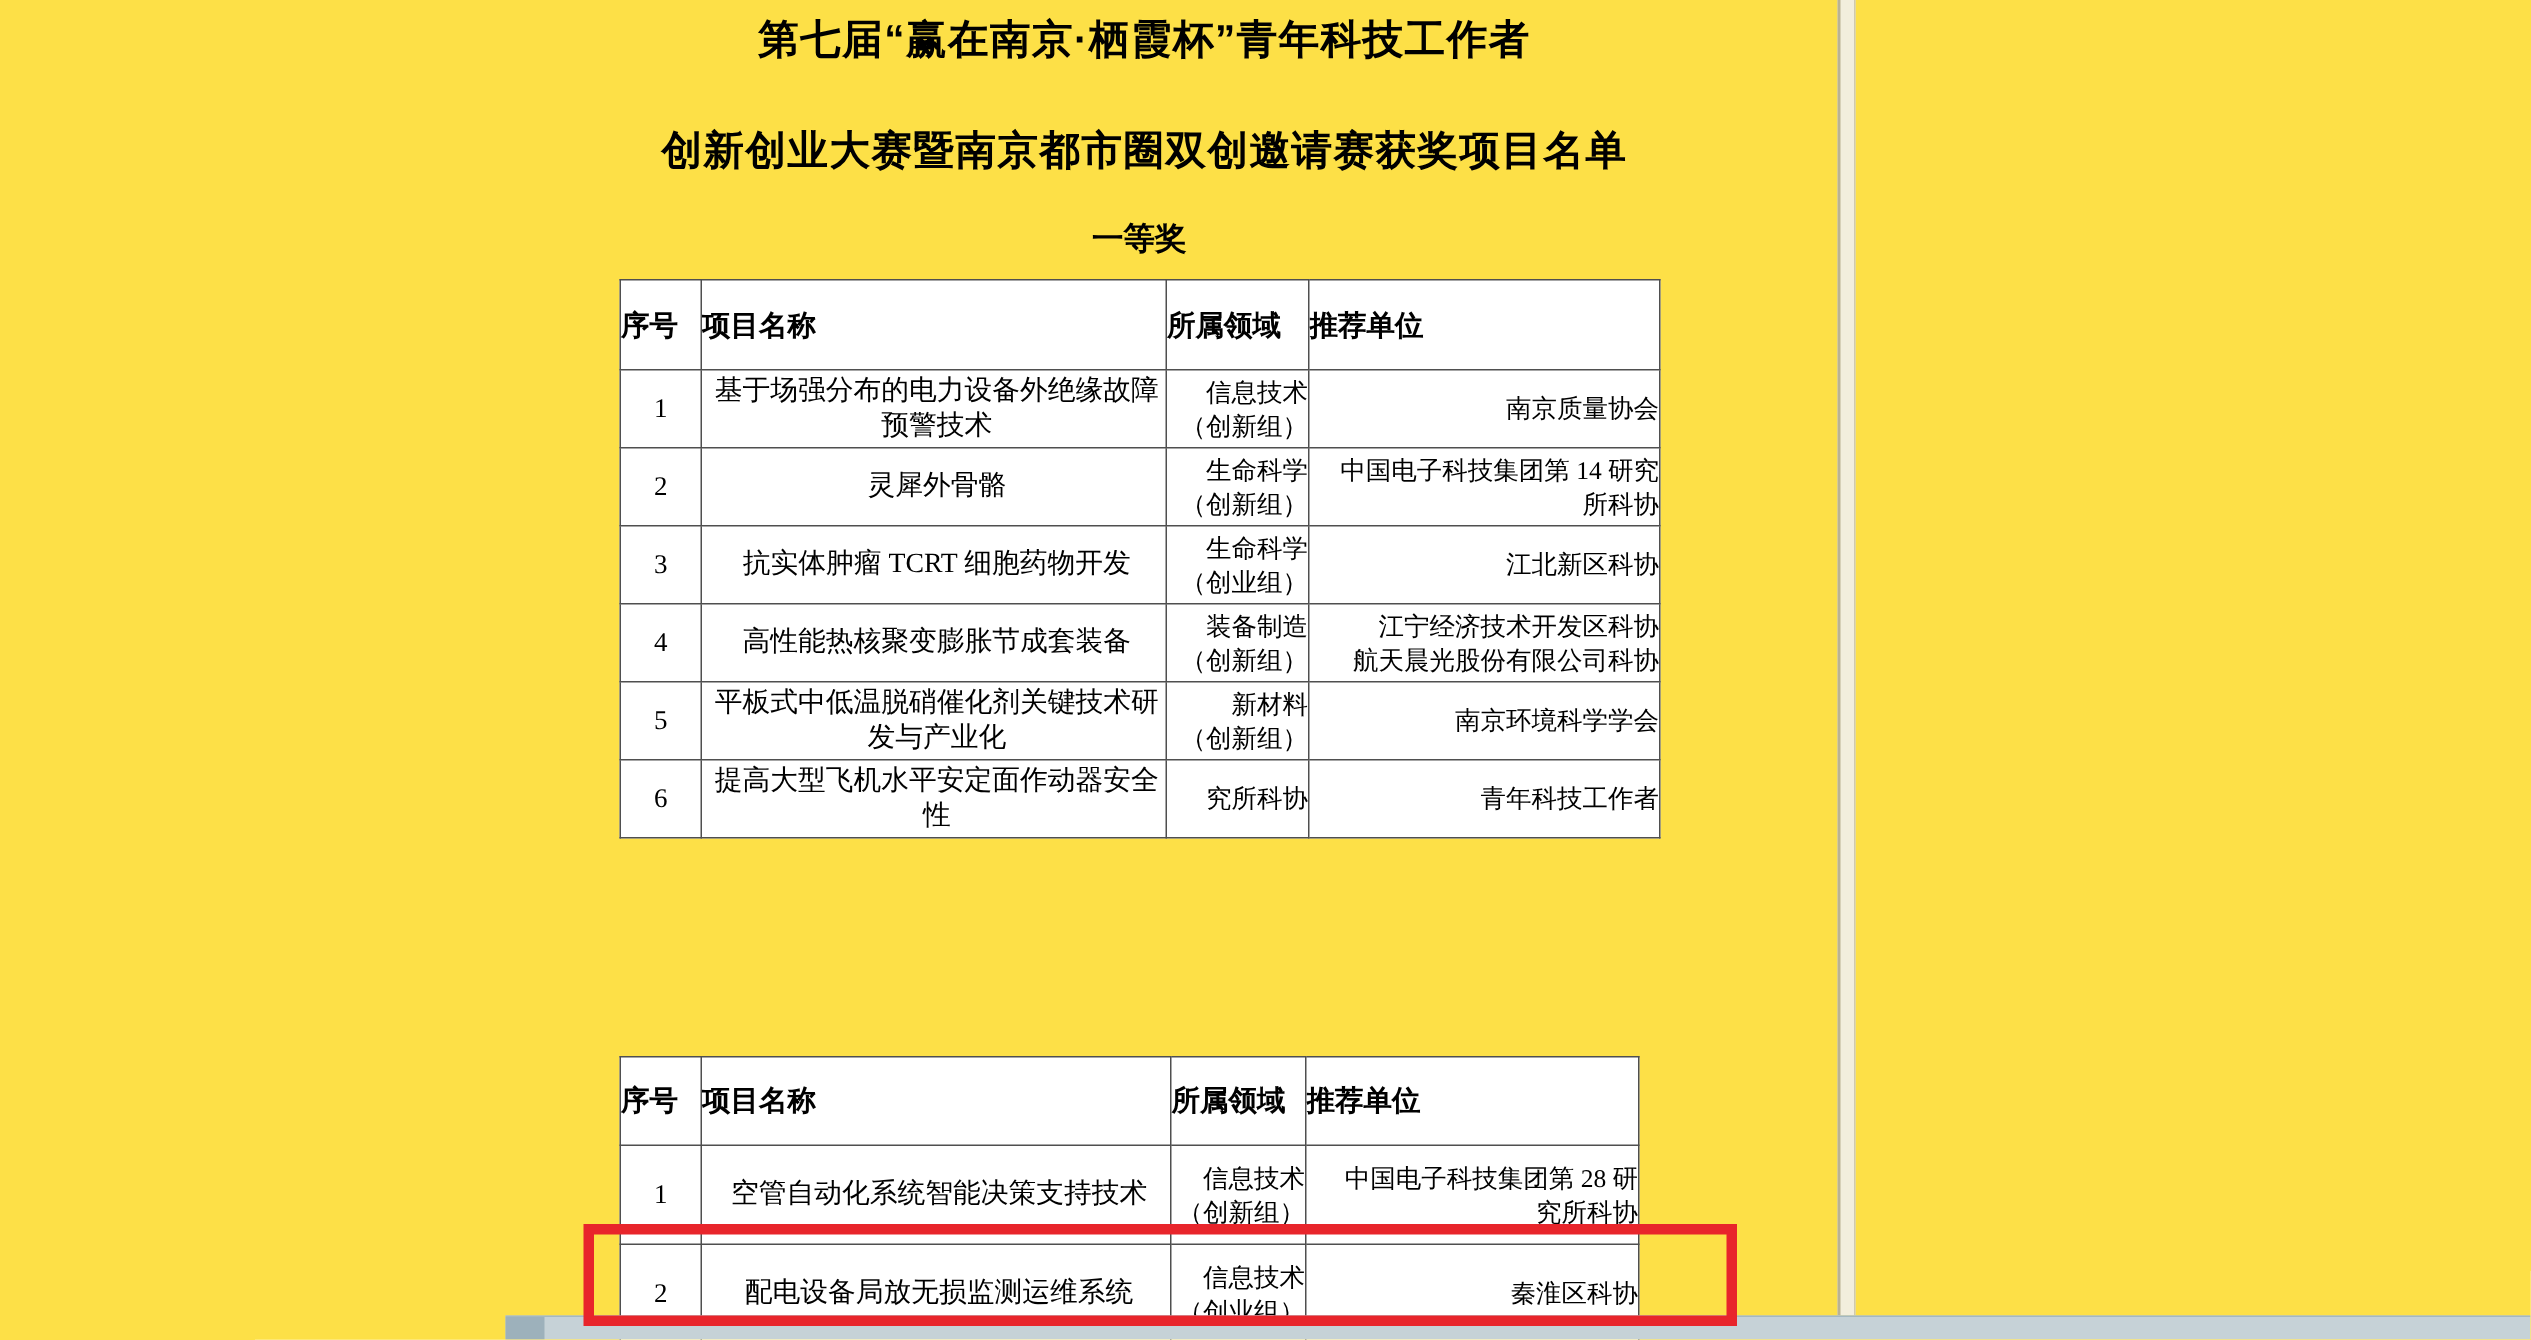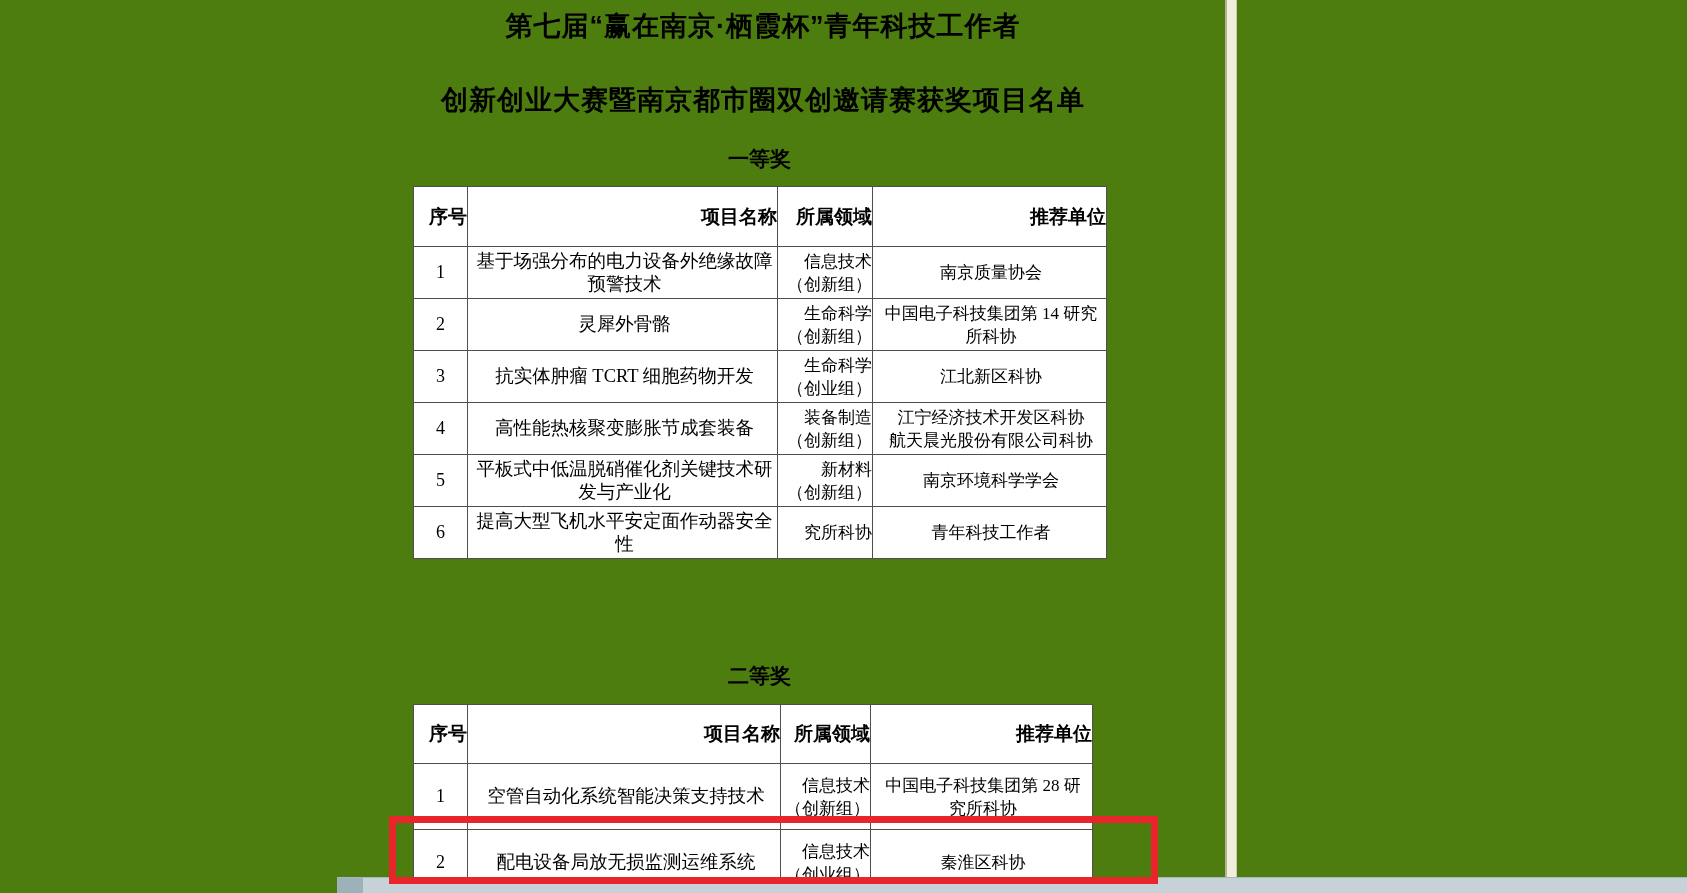--- a/index.html
+++ b/index.html
@@ -1,19 +1,19 @@
 <!DOCTYPE html>
 <html><head>
 <meta charset="utf-8">
 <style>
   * { margin:0; padding:0; box-sizing:border-box; }
   body { background:#ffffff; font-family:"Liberation Serif", serif; }
   #canvas {
     position:relative; width:1687px; height:893px;
-    background:#4d7c0f; overflow:hidden;
+    background:#fde047; overflow:hidden;
   }
   .abs { position:absolute; }
 
   
   .doc-title {
     left:413px; width:700px; text-align:center;
     font-family:"Liberation Sans", sans-serif;
     font-weight:800; font-size:27px; color:#000;
     letter-spacing:1px; white-space:nowrap;
   }
@@ -27,33 +27,33 @@
   table.award {
     border-collapse:collapse; table-layout:fixed;
     background:#fff;
   }
   table.award td, table.award th {
     border:1px solid #4f4f4f; overflow:hidden;
     vertical-align:middle; color:#000;
   }
   table.award th {
     font-family:"Liberation Sans", sans-serif;
-    font-weight:700; font-size:19px; text-align:right;
+    font-weight:700; font-size:19px; text-align:left;
   }
   td.cell-no { text-align:center; font-size:18px; }
   td.cell-name {
     text-align:center; padding-left:4px; font-size:18.5px;
     white-space:pre; line-height:23px;
   }
   td.cell-field {
     text-align:right; font-size:17px; padding:0;
     white-space:pre; line-height:23px;
   }
   td.cell-unit {
-    text-align:center; padding:0 0 0 3px; font-size:17px;
+    text-align:right; padding:0 0 0 3px; font-size:17px;
     white-space:pre; line-height:23px;margin-top:29px;
   }
   #table1 tr.data-row { height:52px; }
   #table1 tr.head-row { height:60px; }
   #table2 tr.data-row { height:66px; }
   #table2 tr.head-row { height:59px; }
 
   
   #highlight-box {
     left:389px; top:816px; width:769px; height:68px;
@@ -144,21 +144,20 @@
     <tr class="data-row">
       <td class="cell-no">6</td>
       <td class="cell-name">提高大型飞机水平安定面作动器安全
 性</td>
       <td class="cell-field">究所科协</td>
       <td class="cell-unit">青年科技工作者</td>
     </tr>
   </tbody>
     </table>
 
-  <div class="abs award-heading" style="top:662px">二等奖</div>
 
   <table id="table2" class="abs award" style="left:413px; top:704px; width:679px">
     <colgroup>
       <col style="width:54px">
         <col style="width:313px">
         <col style="width:90px">
         <col style="width:222px">
     </colgroup>
     <tbody>
         <tr class="head-row">

